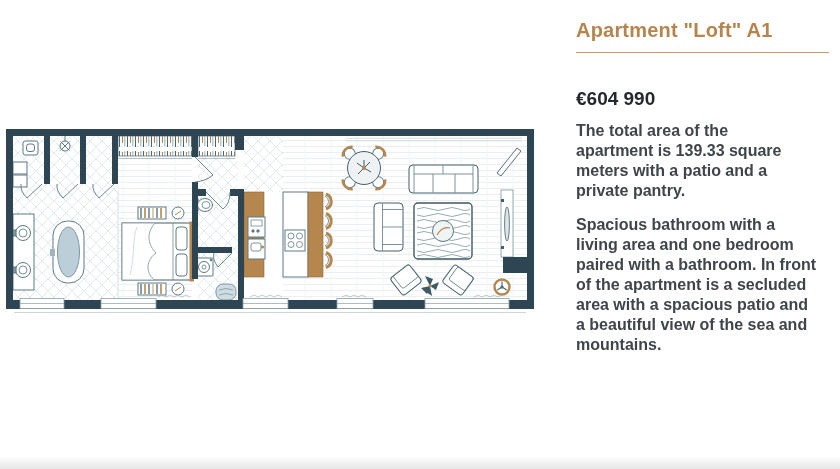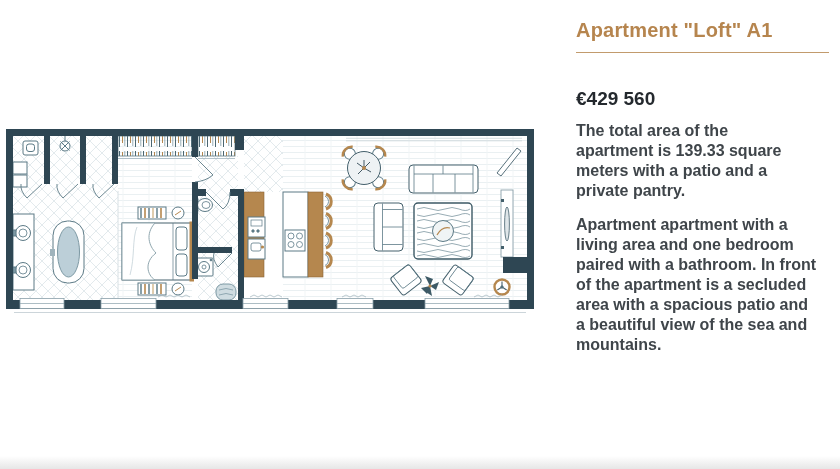--- a/index.html
+++ b/index.html
@@ -348,26 +348,26 @@
       <path d="M468,168 l4,-2 4,2 4,-2 4,2 4,-2 4,2 4,-2"></path>
     </g>
     <line x1="8" y1="183.5" x2="520" y2="183.5" stroke="#ccd5da" stroke-width="1.2"></line>
   </g>
 </svg>
 </div>
 
 <div class="details">
   <div class="apt-title">Apartment "Loft" A1</div>
   <div class="divider"></div>
-  <div class="price">€429 560</div>
+  <div class="price">€604 990</div>
   <div class="para">The total area of the
 apartment is 139.33 square
 meters with a patio and a
 private pantry.</div>
-  <div class="para second">Apartment apartment with a
+  <div class="para second">Spacious bathroom with a
 living area and one bedroom
 paired with a bathroom. In front
 of the apartment is a secluded
 area with a spacious patio and
 a beautiful view of the sea and
 mountains.</div>
 </div>
 
 <div class="footer-fade"></div>
 

